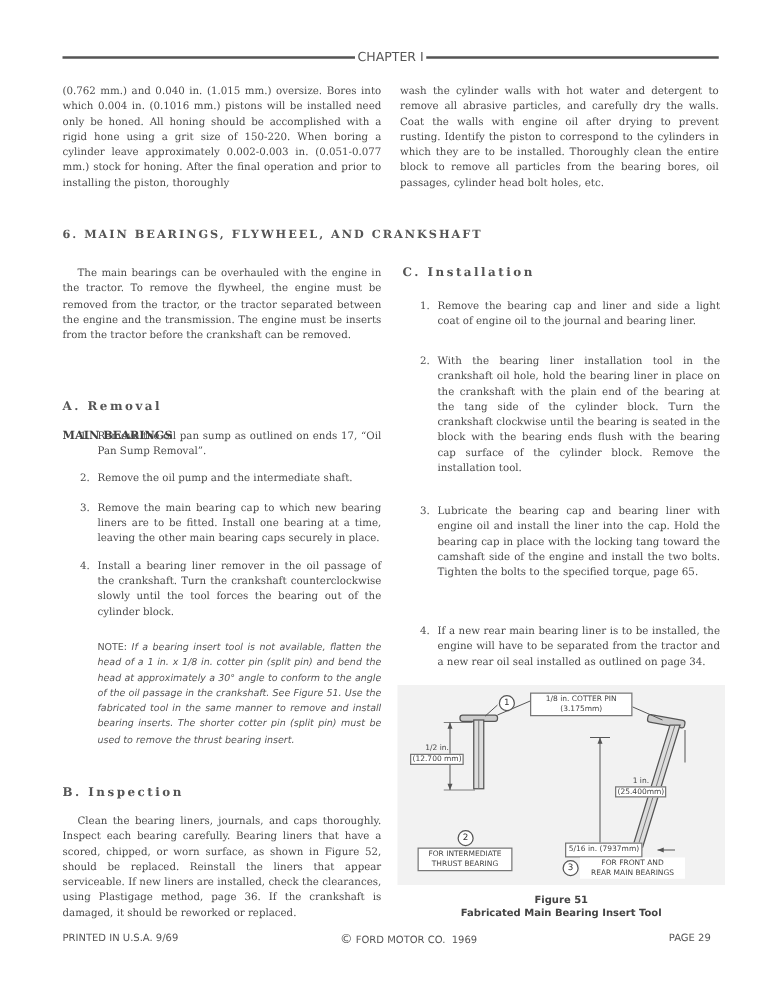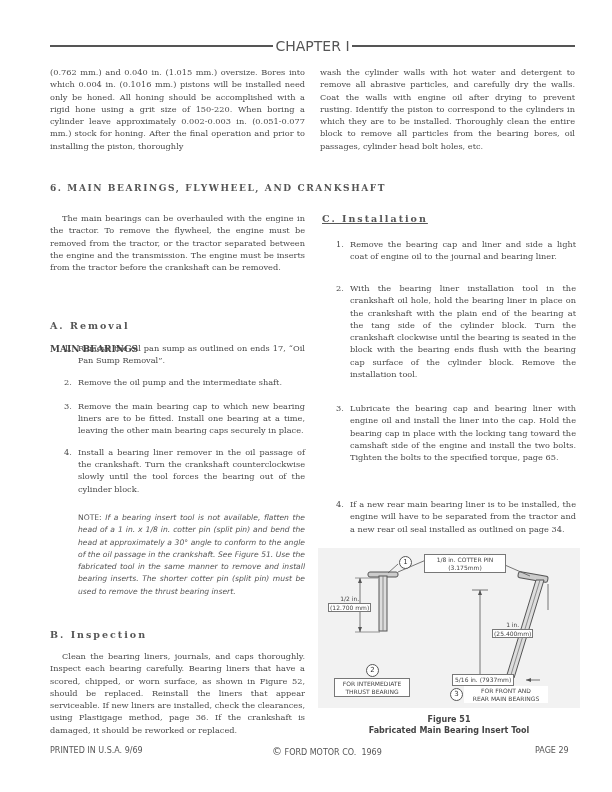--- a/index.html
+++ b/index.html
@@ -1,21 +1,21 @@
 <!DOCTYPE html>
 <html><head>
 <meta charset="utf-8">
 <style>
   html, body { margin:0; padding:0; background:#fff; }
   body { width:612px; height:792px; position:relative; overflow:hidden;
          font-family:"DejaVu Serif", serif; color:#4a4a4a; }
   .abs { position:absolute; }
   .chapter { left:50px; top:40px; width:525px; height:12px; display:flex; align-items:center; }
   .chapter .rule { flex:1; height:1.5px; background:#555; }
-  .chapter .label { font-family:"DejaVu Sans", sans-serif; font-size:14px; color:#555; padding:0 2px; }
+  .chapter .label { font-family:"DejaVu Sans", sans-serif; font-size:10px; color:#555; padding:0 2px; }
   .para { font-size:8.2px; line-height:12.3px; text-align:justify; }
   .col-left { left:50px; width:255px; }
   .col-right { left:320px; width:255px; }
   .section-title { left:50px; width:525px; top:183px; font-size:9px;
                    letter-spacing:1.6px; color:#555; font-weight:bold; }
   .subhead { font-size:9px; color:#444; font-weight:bold; }
   .lettered { font-size:9.5px; letter-spacing:2px; color:#555; font-weight:bold; }
   .list-item { display:flex; font-size:8.2px; line-height:12.3px; text-align:justify; }
   .list-item .num { width:14px; flex:none; }
   .list-item .txt { flex:1; }
@@ -68,21 +68,21 @@
   </div>
 </div>
 
 <div class="abs note" style="left:78px; width:227px; top:512px;">
   <span class="lbl">NOTE:</span><span> If a bearing insert tool is not available, flatten the head of a 1 in. x 1/8 in. cotter pin (split pin) and bend the head at approximately a 30° angle to conform to the angle of the oil passage in the crankshaft. See Figure 51. Use the fabricated tool in the same manner to remove and install bearing inserts. The shorter cotter pin (split pin) must be used to remove the thrust bearing insert.</span>
 </div>
 
 <div class="abs lettered" style="left:50px; top:629px;">B.  Inspection</div>
 <div class="abs para col-left" style="top:650px; text-indent:12px;">Clean the bearing liners, journals, and caps thoroughly. Inspect each bearing carefully. Bearing liners that have a scored, chipped, or worn surface, as shown in Figure 52, should be replaced. Reinstall the liners that appear serviceable. If new liners are installed, check the clearances, using Plastigage method, page 36. If the crankshaft is damaged, it should be reworked or replaced.</div>
 
-<div class="abs lettered" style="left:322px; top:213px;text-decoration:underline;">C.  Installation</div>
+<div class="abs lettered" style="left:322px; top:213px;">C.  Installation</div>
 
 <div class="abs list-item" style="left:336px; width:240px; top:238px;">
   <span class="num">1.</span>
   <span class="txt">Remove the bearing cap and liner and side a light coat of engine oil to the journal and bearing liner.</span>
 </div>
 <div class="abs list-item" style="left:336px; width:240px; top:282px;">
   <span class="num">2.</span>
   <span class="txt">With the bearing liner installation tool in the crankshaft oil hole, hold the bearing liner in place on the crankshaft with the plain end of the bearing at the tang side of the cylinder block. Turn the crankshaft clockwise until the bearing is seated in the block with the bearing ends flush with the bearing cap surface of the cylinder block. Remove the installation tool.</span>
 </div>
 <div class="abs list-item" style="left:336px; width:240px; top:402px;">

